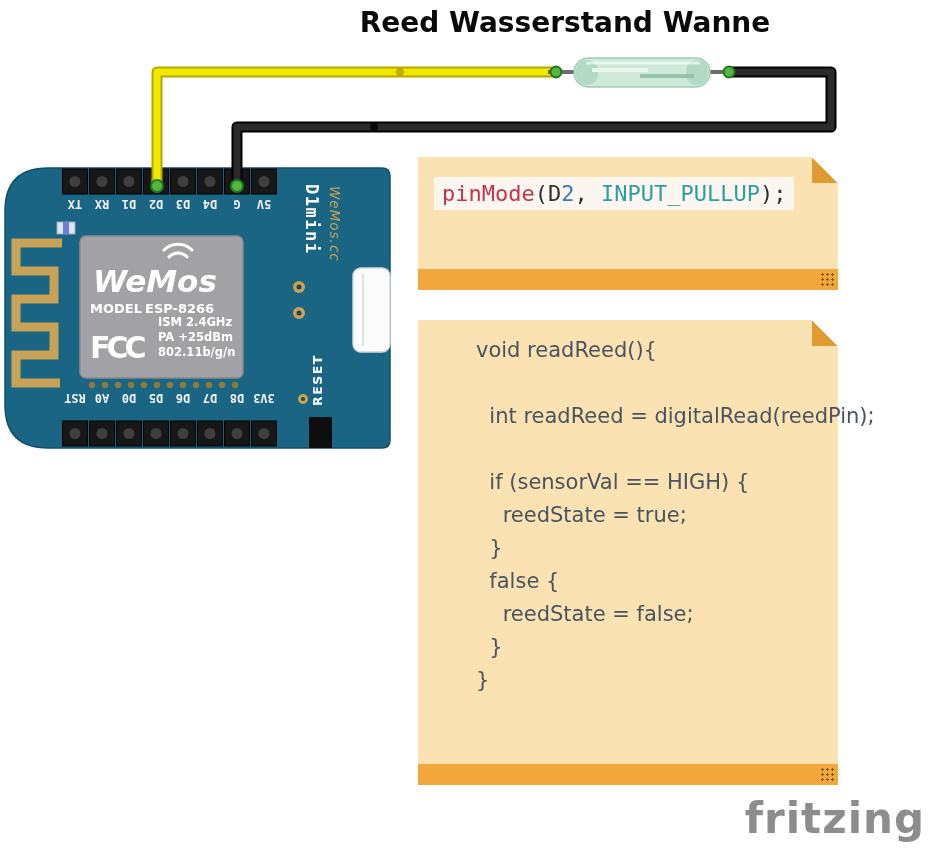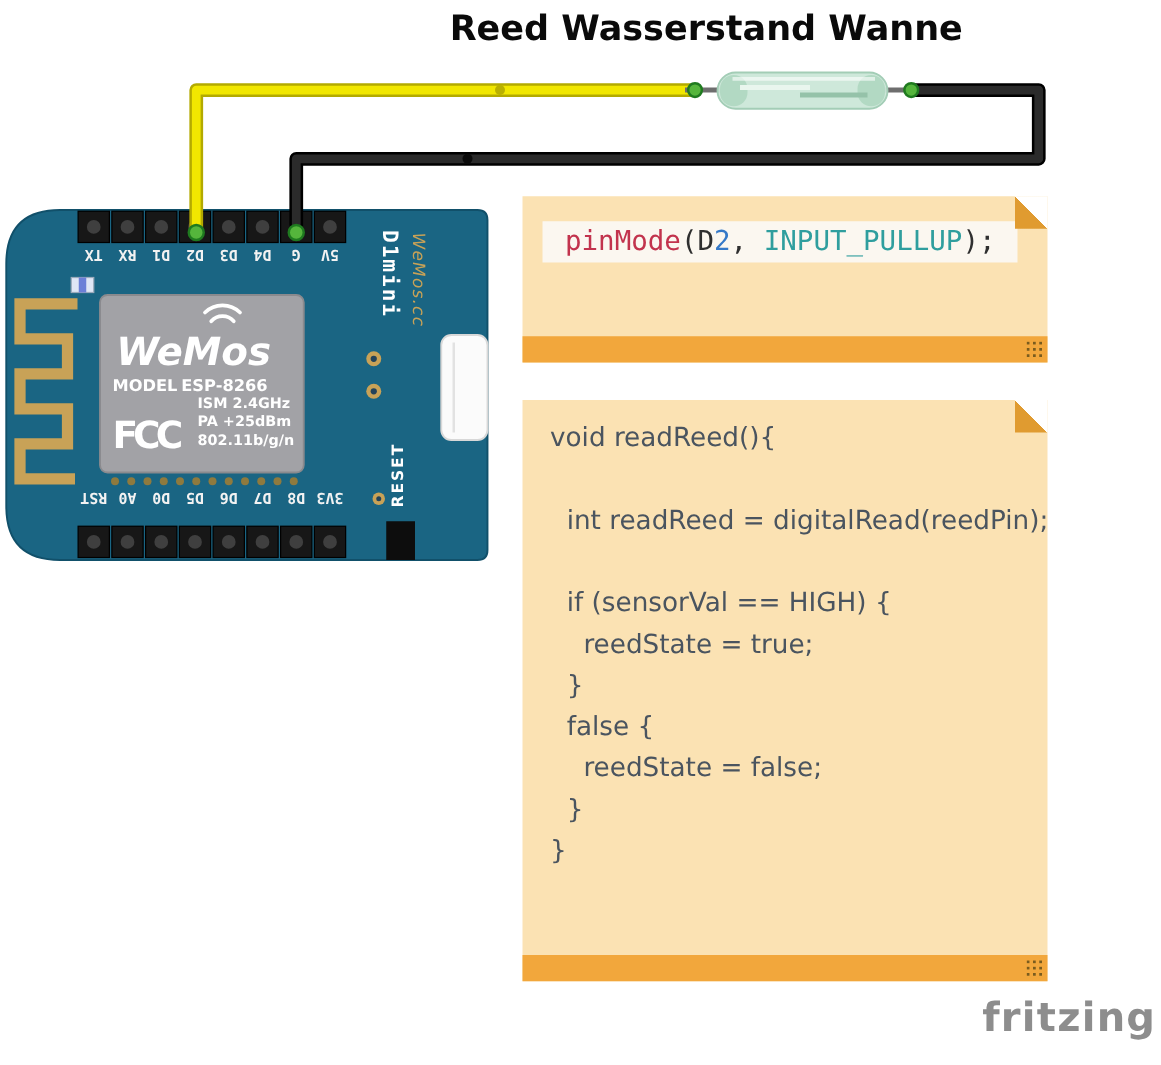--- a/index.html
+++ b/index.html
@@ -12,25 +12,25 @@
   .note1{left:418px;top:157px;width:420px;height:133px;}
   .note2{left:418px;top:320px;width:420px;height:465px;}
   .note-bar{position:absolute;left:0;right:0;bottom:0;height:21px;background:#f2a73c;}
   .note-fold{position:absolute;top:0;right:0;width:26px;height:26px;
              background:linear-gradient(225deg,#ffffff 0 50%,#e09b30 50% 100%);}
   .note-grip{position:absolute;right:4px;bottom:4px;width:14px;height:14px;
              background-image:radial-gradient(#7a5c1e 1.2px,transparent 1.4px);
              background-size:5px 5px;}
   .note-body1{position:absolute;top:24px;left:16px;
               font-family:"DejaVu Sans Mono",monospace;font-size:22px;color:#2f2f2f;}
-  .code-inline{background:rgba(250,250,250,.85);padding:4px 18px;white-space:pre;}
+  .code-inline{background:rgba(250,250,250,.85);padding:4px 8px;white-space:pre;}
   .note-body2{position:absolute;top:14px;left:22px;right:12px;
               font-size:21px;line-height:33px;color:#4a545f;}
-  .code-line{white-space:pre;}
-  .watermark{position:absolute;right:4px;top:798px;font-size:32px;line-height:1;
+  .code-line{white-space:pre;margin-left:36px;}
+  .watermark{position:absolute;right:4px;top:798px;font-size:42px;line-height:1;
              font-weight:bold;color:#8d8d8d;letter-spacing:1px;}
 </style>
 </head>
 <body>
 
 <div class="stage">
 
   <div class="title">Reed Wasserstand Wanne</div>
 
   <svg class="canvas" width="929" height="852" viewBox="0 0 929 852">

